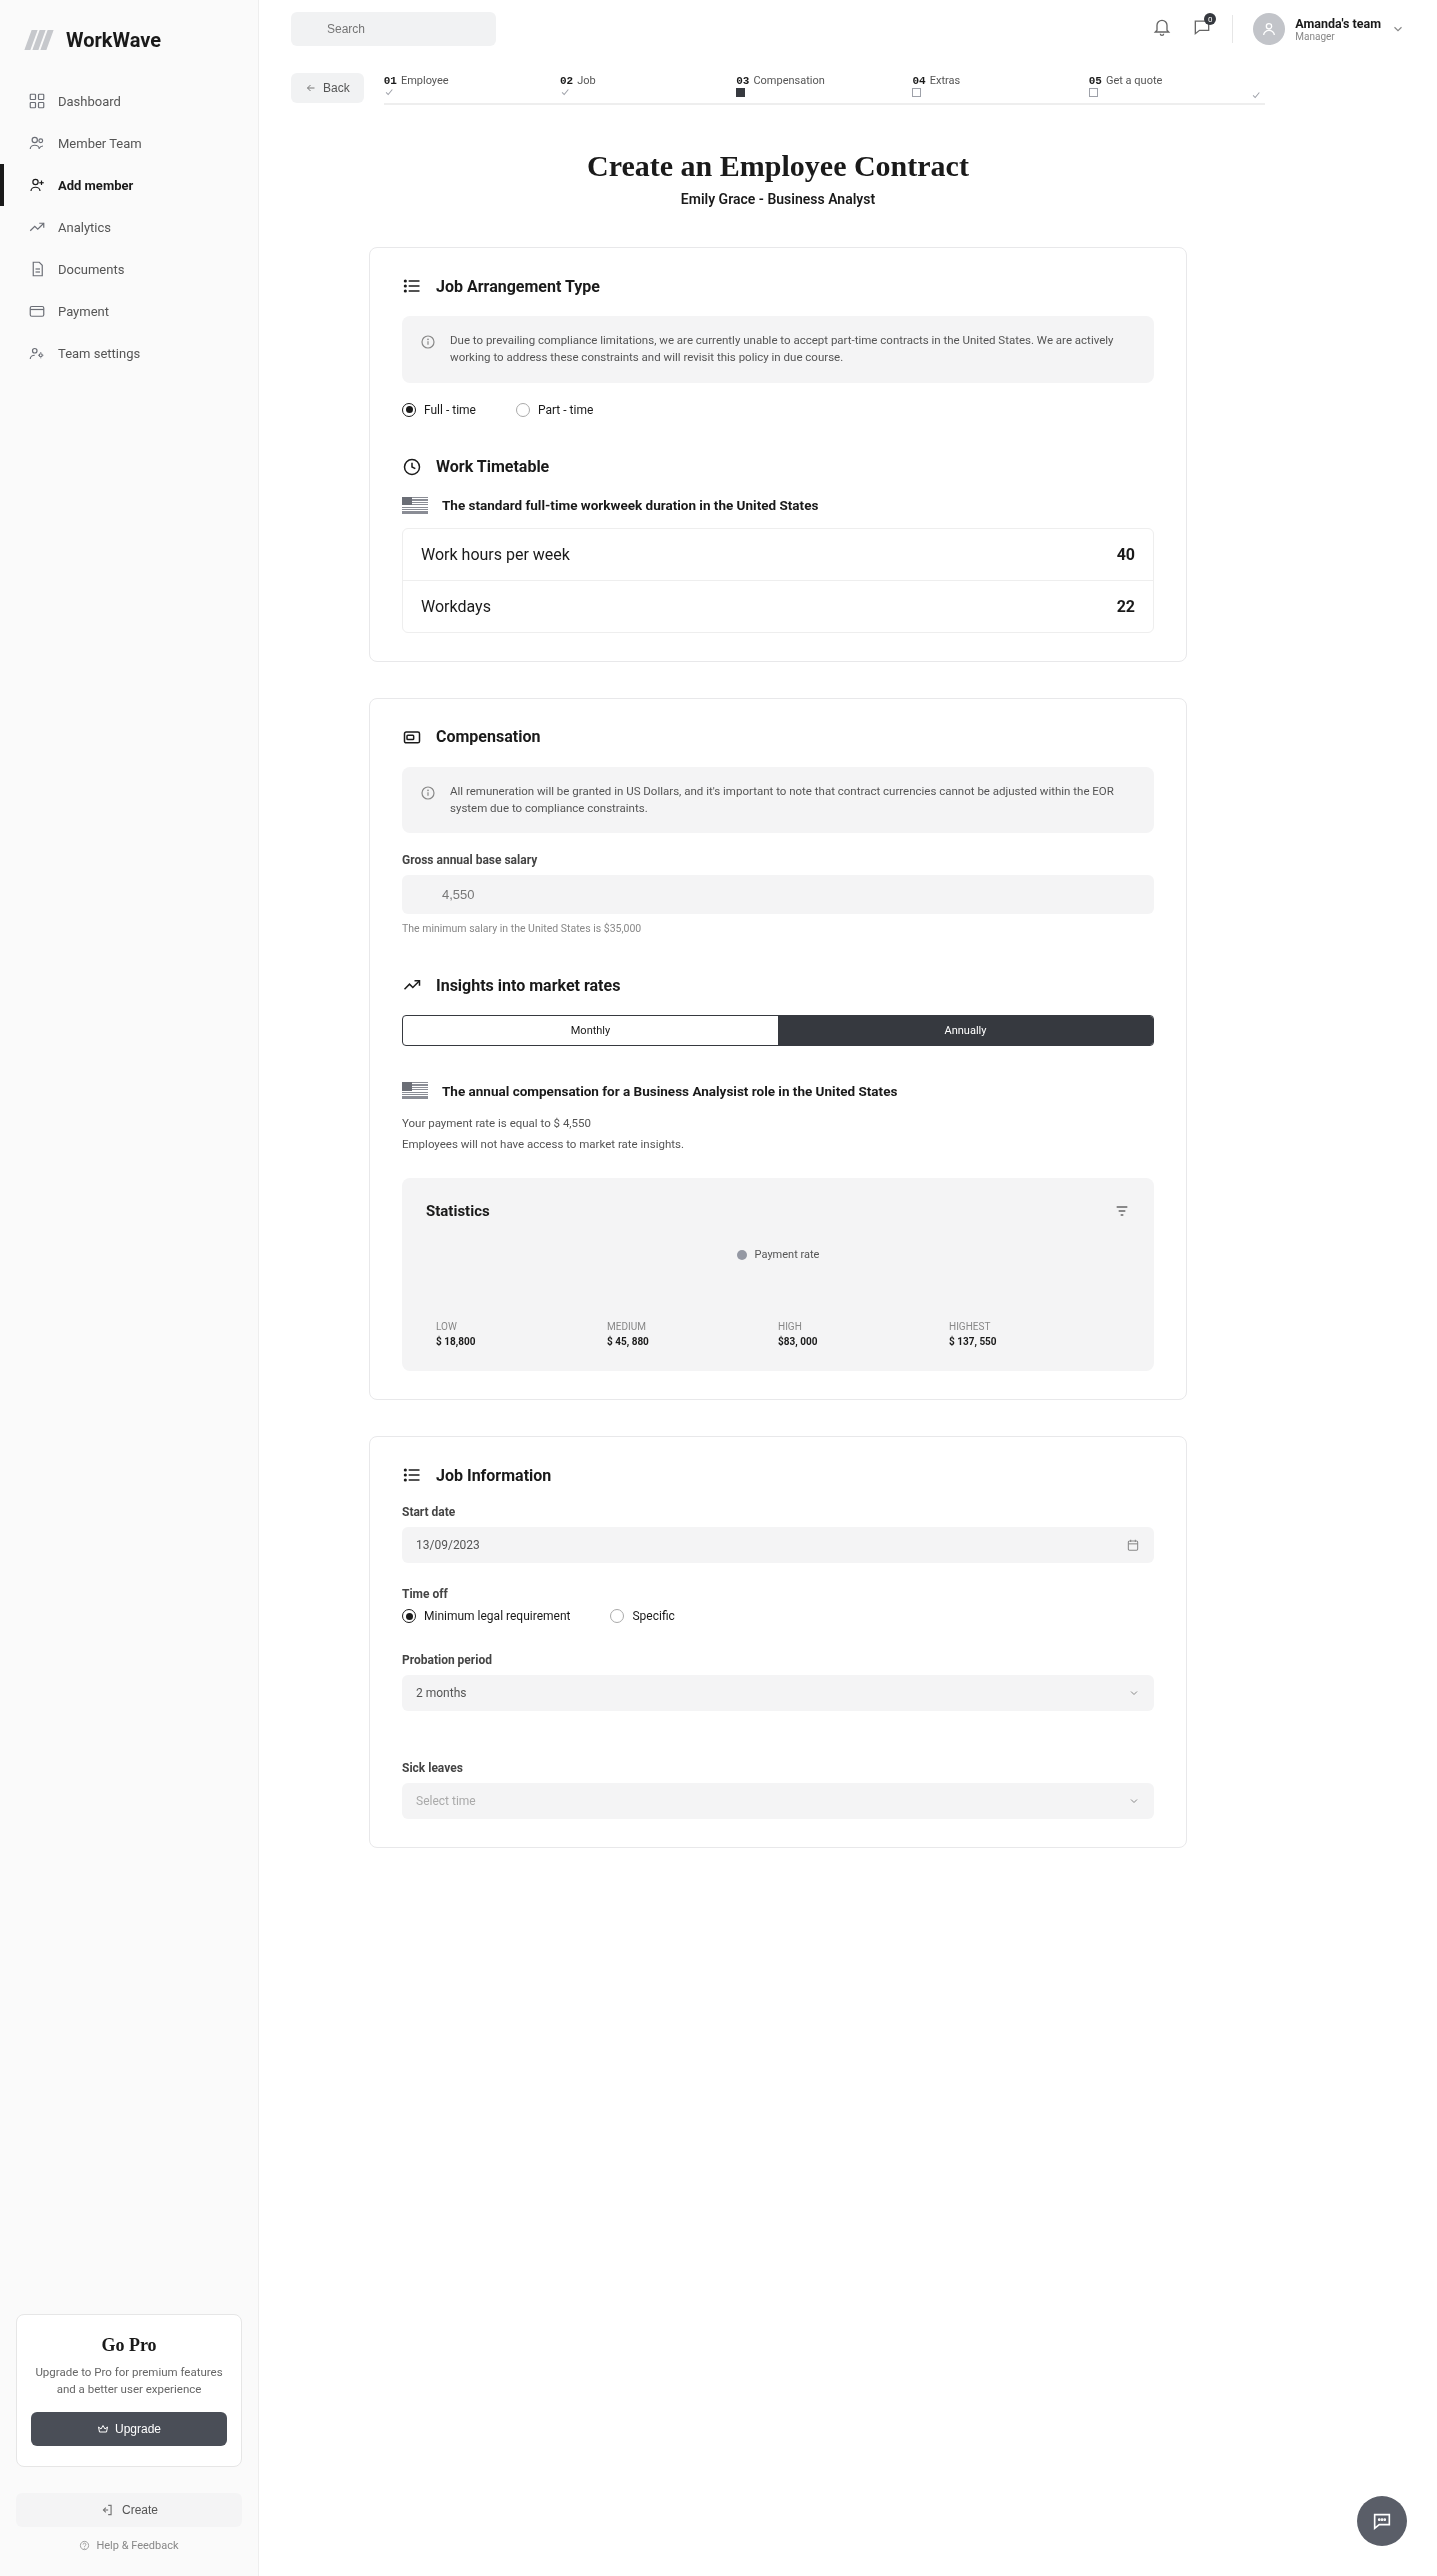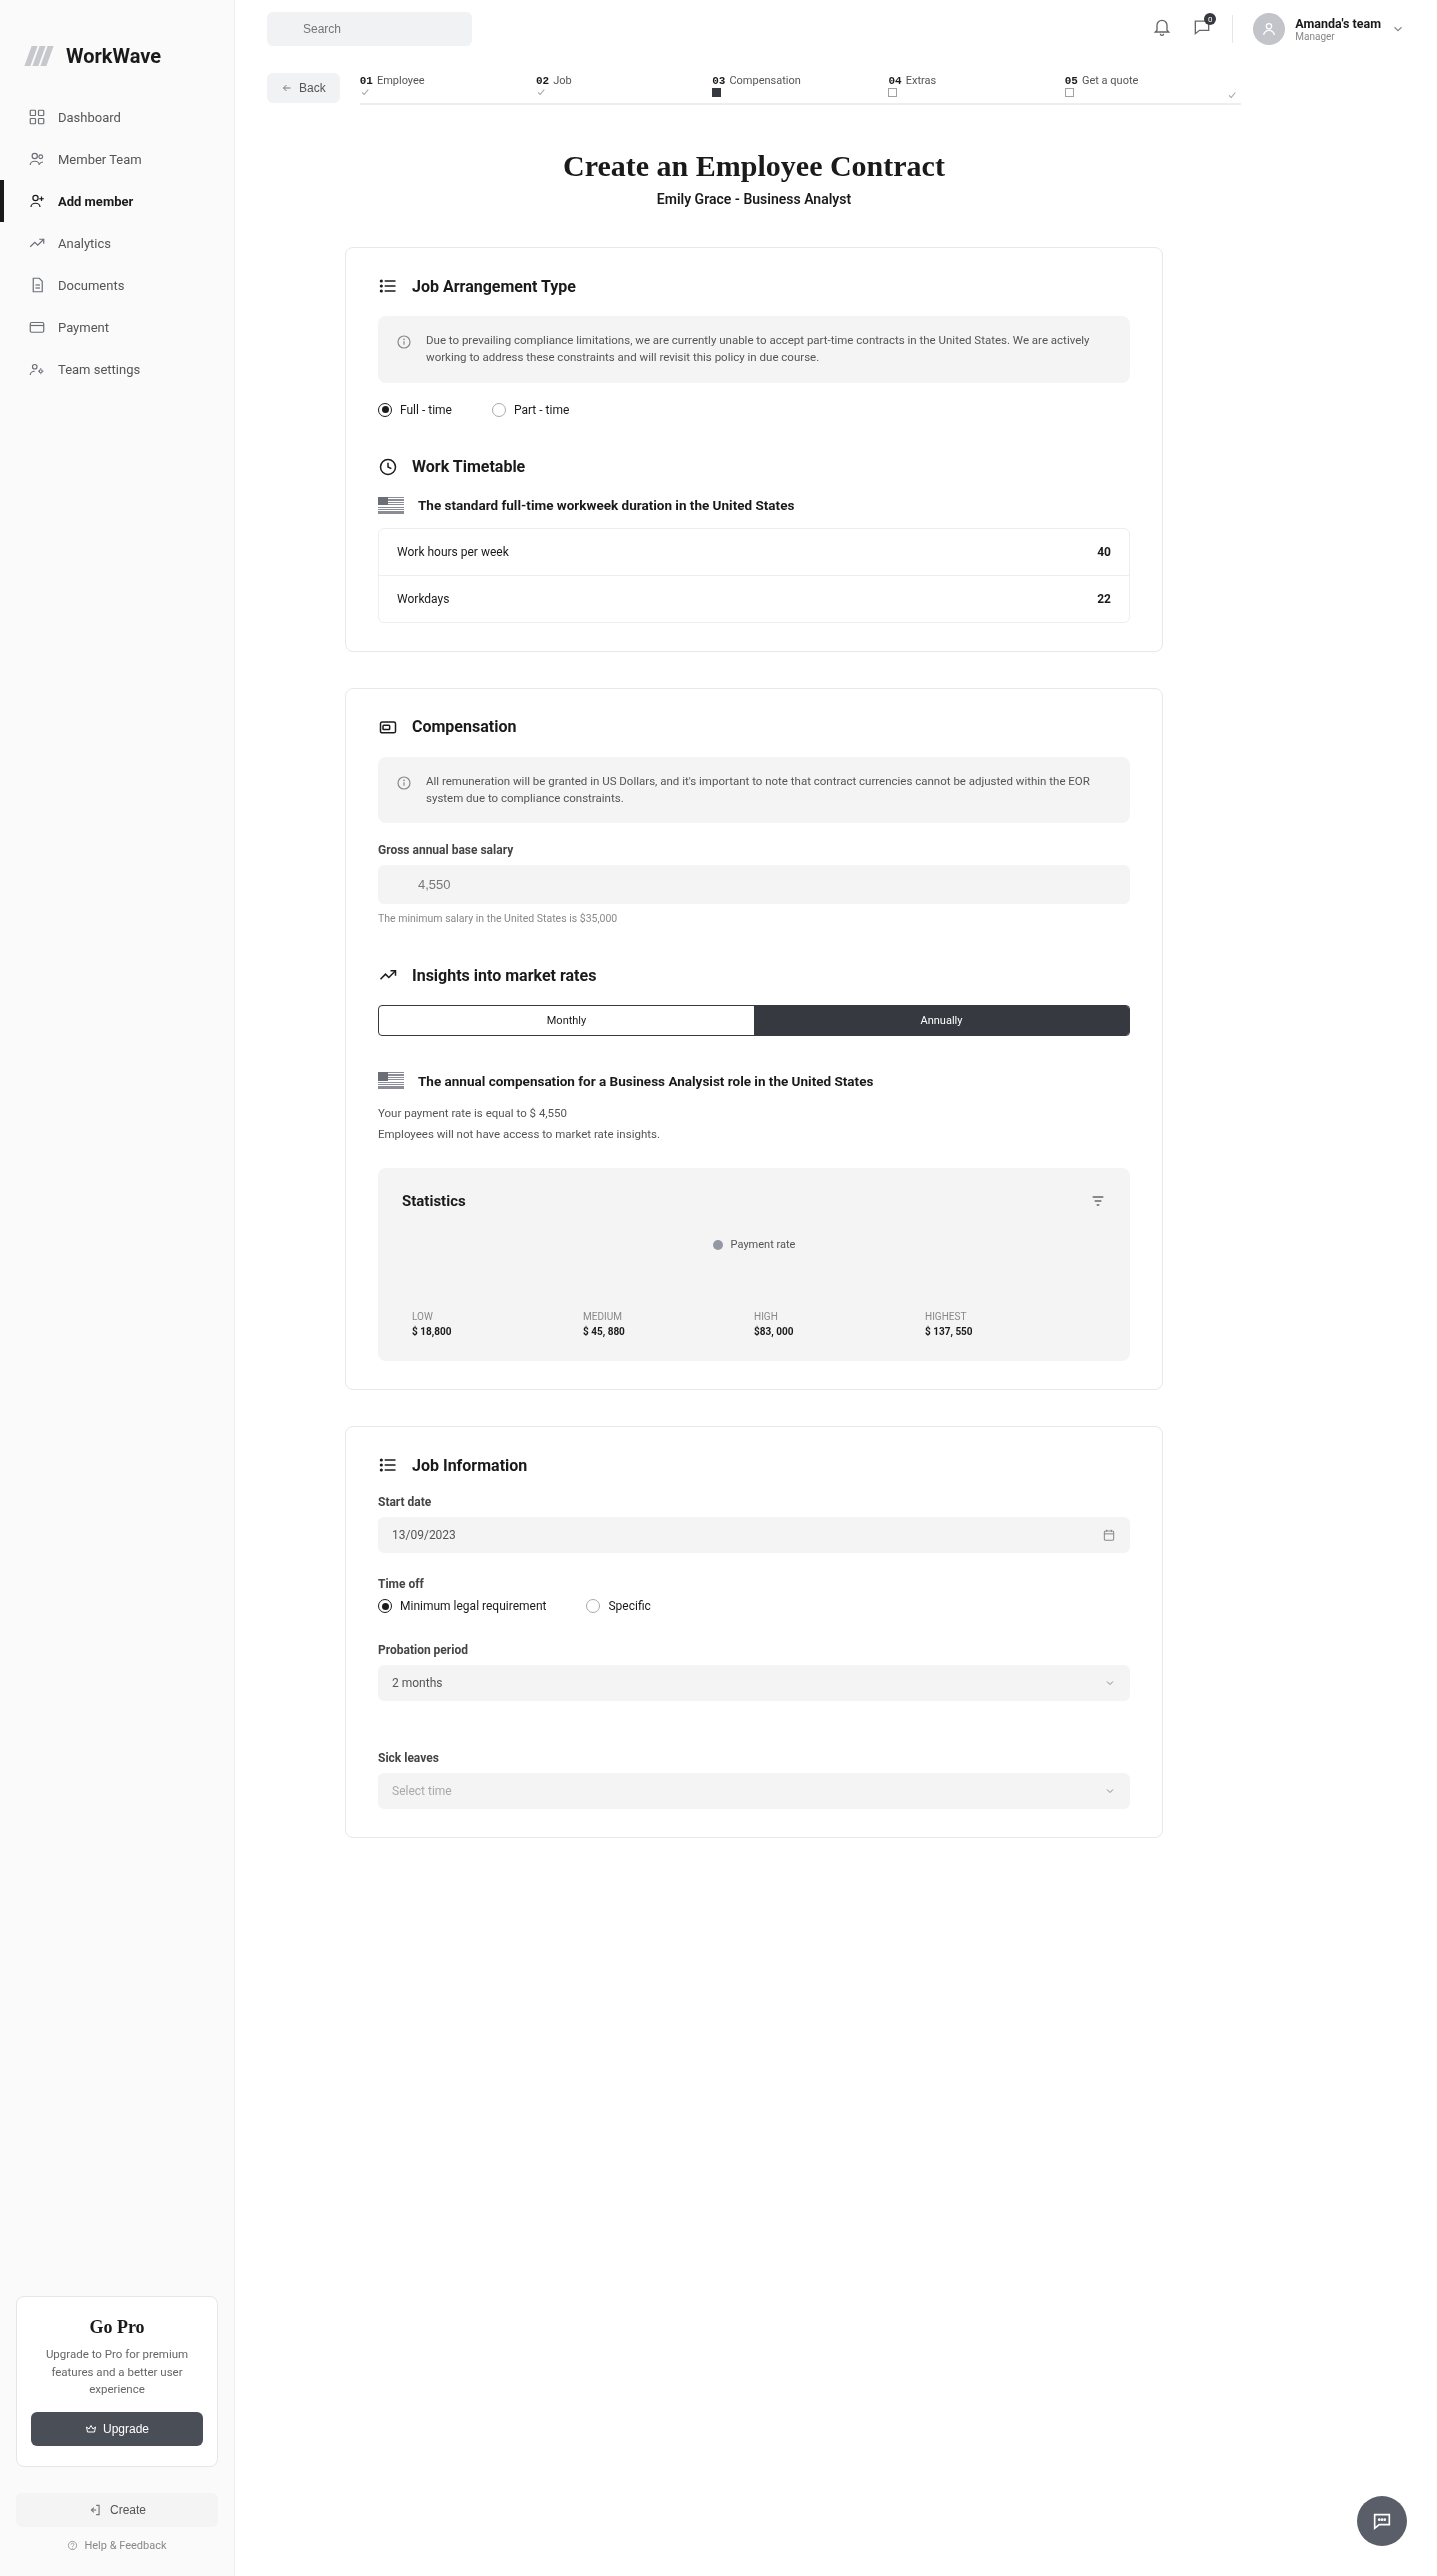--- a/index.html
+++ b/index.html
@@ -1,18 +1,18 @@
 <!DOCTYPE html>
 <html><head>
 <meta charset="utf-8">
 <style>
 * { box-sizing: border-box; margin: 0; padding: 0; }
 body { font-family: -apple-system, BlinkMacSystemFont, "Segoe UI", Roboto, sans-serif; background: #fff; color: #1a1a1a; }
 .app { display: flex; min-height: 100vh; }
-.sidebar { width: 235px; background: #fafafa; border-right: 1px solid #eee; display: flex; flex-direction: column; padding: 44px 0 18px; }
+.sidebar { width: 259px; background: #fafafa; border-right: 1px solid #eee; display: flex; flex-direction: column; padding: 28px 0 18px; }
 .logo { display: flex; align-items: center; gap: 10px; padding: 0 28px 28px; }
 .logo-mark { width: 28px; height: 20px; display: flex; gap: 2px; }
 .logo-bar { width: 6px; background: #c6c8cc; transform: skewX(-20deg); }
 .logo-text { font-size: 20px; font-weight: 700; }
 .nav { flex: 0 0 auto; }
 .nav-item { display: flex; align-items: center; gap: 12px; padding: 12px 28px; font-size: 13px; color: #555; cursor: pointer; }
 .nav-item.active { border-left: 4px solid #1a1a1a; padding-left: 24px; font-weight: 700; color: #1a1a1a; }
 .nav-icon { width: 18px; height: 18px; stroke: #6b6e76; fill: none; stroke-width: 1.6; }
 .nav-item.active .nav-icon { stroke: #1a1a1a; }
 .sidebar-spacer { flex: 1; }
@@ -60,21 +60,21 @@
 .radio-row { display: flex; gap: 40px; margin-top: 20px; }
 .radio-item { display: flex; align-items: center; gap: 8px; font-size: 12px; cursor: pointer; }
 .radio-dot { width: 14px; height: 14px; border: 1.5px solid #aaa; border-radius: 50%; display: flex; align-items: center; justify-content: center; }
 .radio-dot.checked { border-color: #1a1a1a; }
 .radio-dot.checked::after { content: ""; width: 7px; height: 7px; background: #1a1a1a; border-radius: 50%; }
 .sect-sub { display: flex; align-items: center; gap: 14px; font-size: 16px; font-weight: 700; margin: 40px 0 20px; }
 .flag { width: 26px; height: 17px; background: linear-gradient(to bottom, #8a8d95 0 7%, #fff 7% 14%, #8a8d95 14% 21%, #fff 21% 28%, #8a8d95 28% 35%, #fff 35% 42%, #8a8d95 42% 49%, #fff 49% 56%, #8a8d95 56% 63%, #fff 63% 70%, #8a8d95 70% 77%, #fff 77% 84%, #8a8d95 84% 100%); position: relative; flex-shrink:0;}
 .flag::before { content:""; position:absolute; top:0;left:0; width:40%; height:50%; background:#6b6e76; }
 .sub-label { font-size: 13.5px; font-weight: 700; }
 .tbl { border: 1px solid #eee; border-radius: 6px; margin-top: 14px; }
-.tbl-row { display: flex; justify-content: space-between; padding: 16px 18px; font-size: 12px; }
+.tbl-row { display: flex; justify-content: space-between; padding: 16px 18px; font-size: 16px; }
 .tbl-row + .tbl-row { border-top: 1px solid #eee; }
 .tbl-val { font-weight: 700; }
 .field-label { font-size: 12px; font-weight: 700; margin: 20px 0 8px; color: #444; }
 .salary-input { background: #f4f4f5; border: none; border-radius: 6px; padding: 12px 16px 12px 40px; width: 100%; font-size: 13px; color: #777; position: relative; }
 .salary-wrap { position: relative; }
 .dollar { position: absolute; left: 16px; top: 50%; transform: translateY(-50%); color: #aaa; font-size: 14px; }
 .help-text { font-size: 10.5px; color: #888; margin-top: 8px; }
 .tabs { display: flex; border: 1px solid #36393f; border-radius: 4px; overflow: hidden; margin-top: 16px; }
 .tab { flex: 1; text-align: center; padding: 8px; font-size: 11px; cursor: pointer; }
 .tab.active { background: #36393f; color: #fff; }

